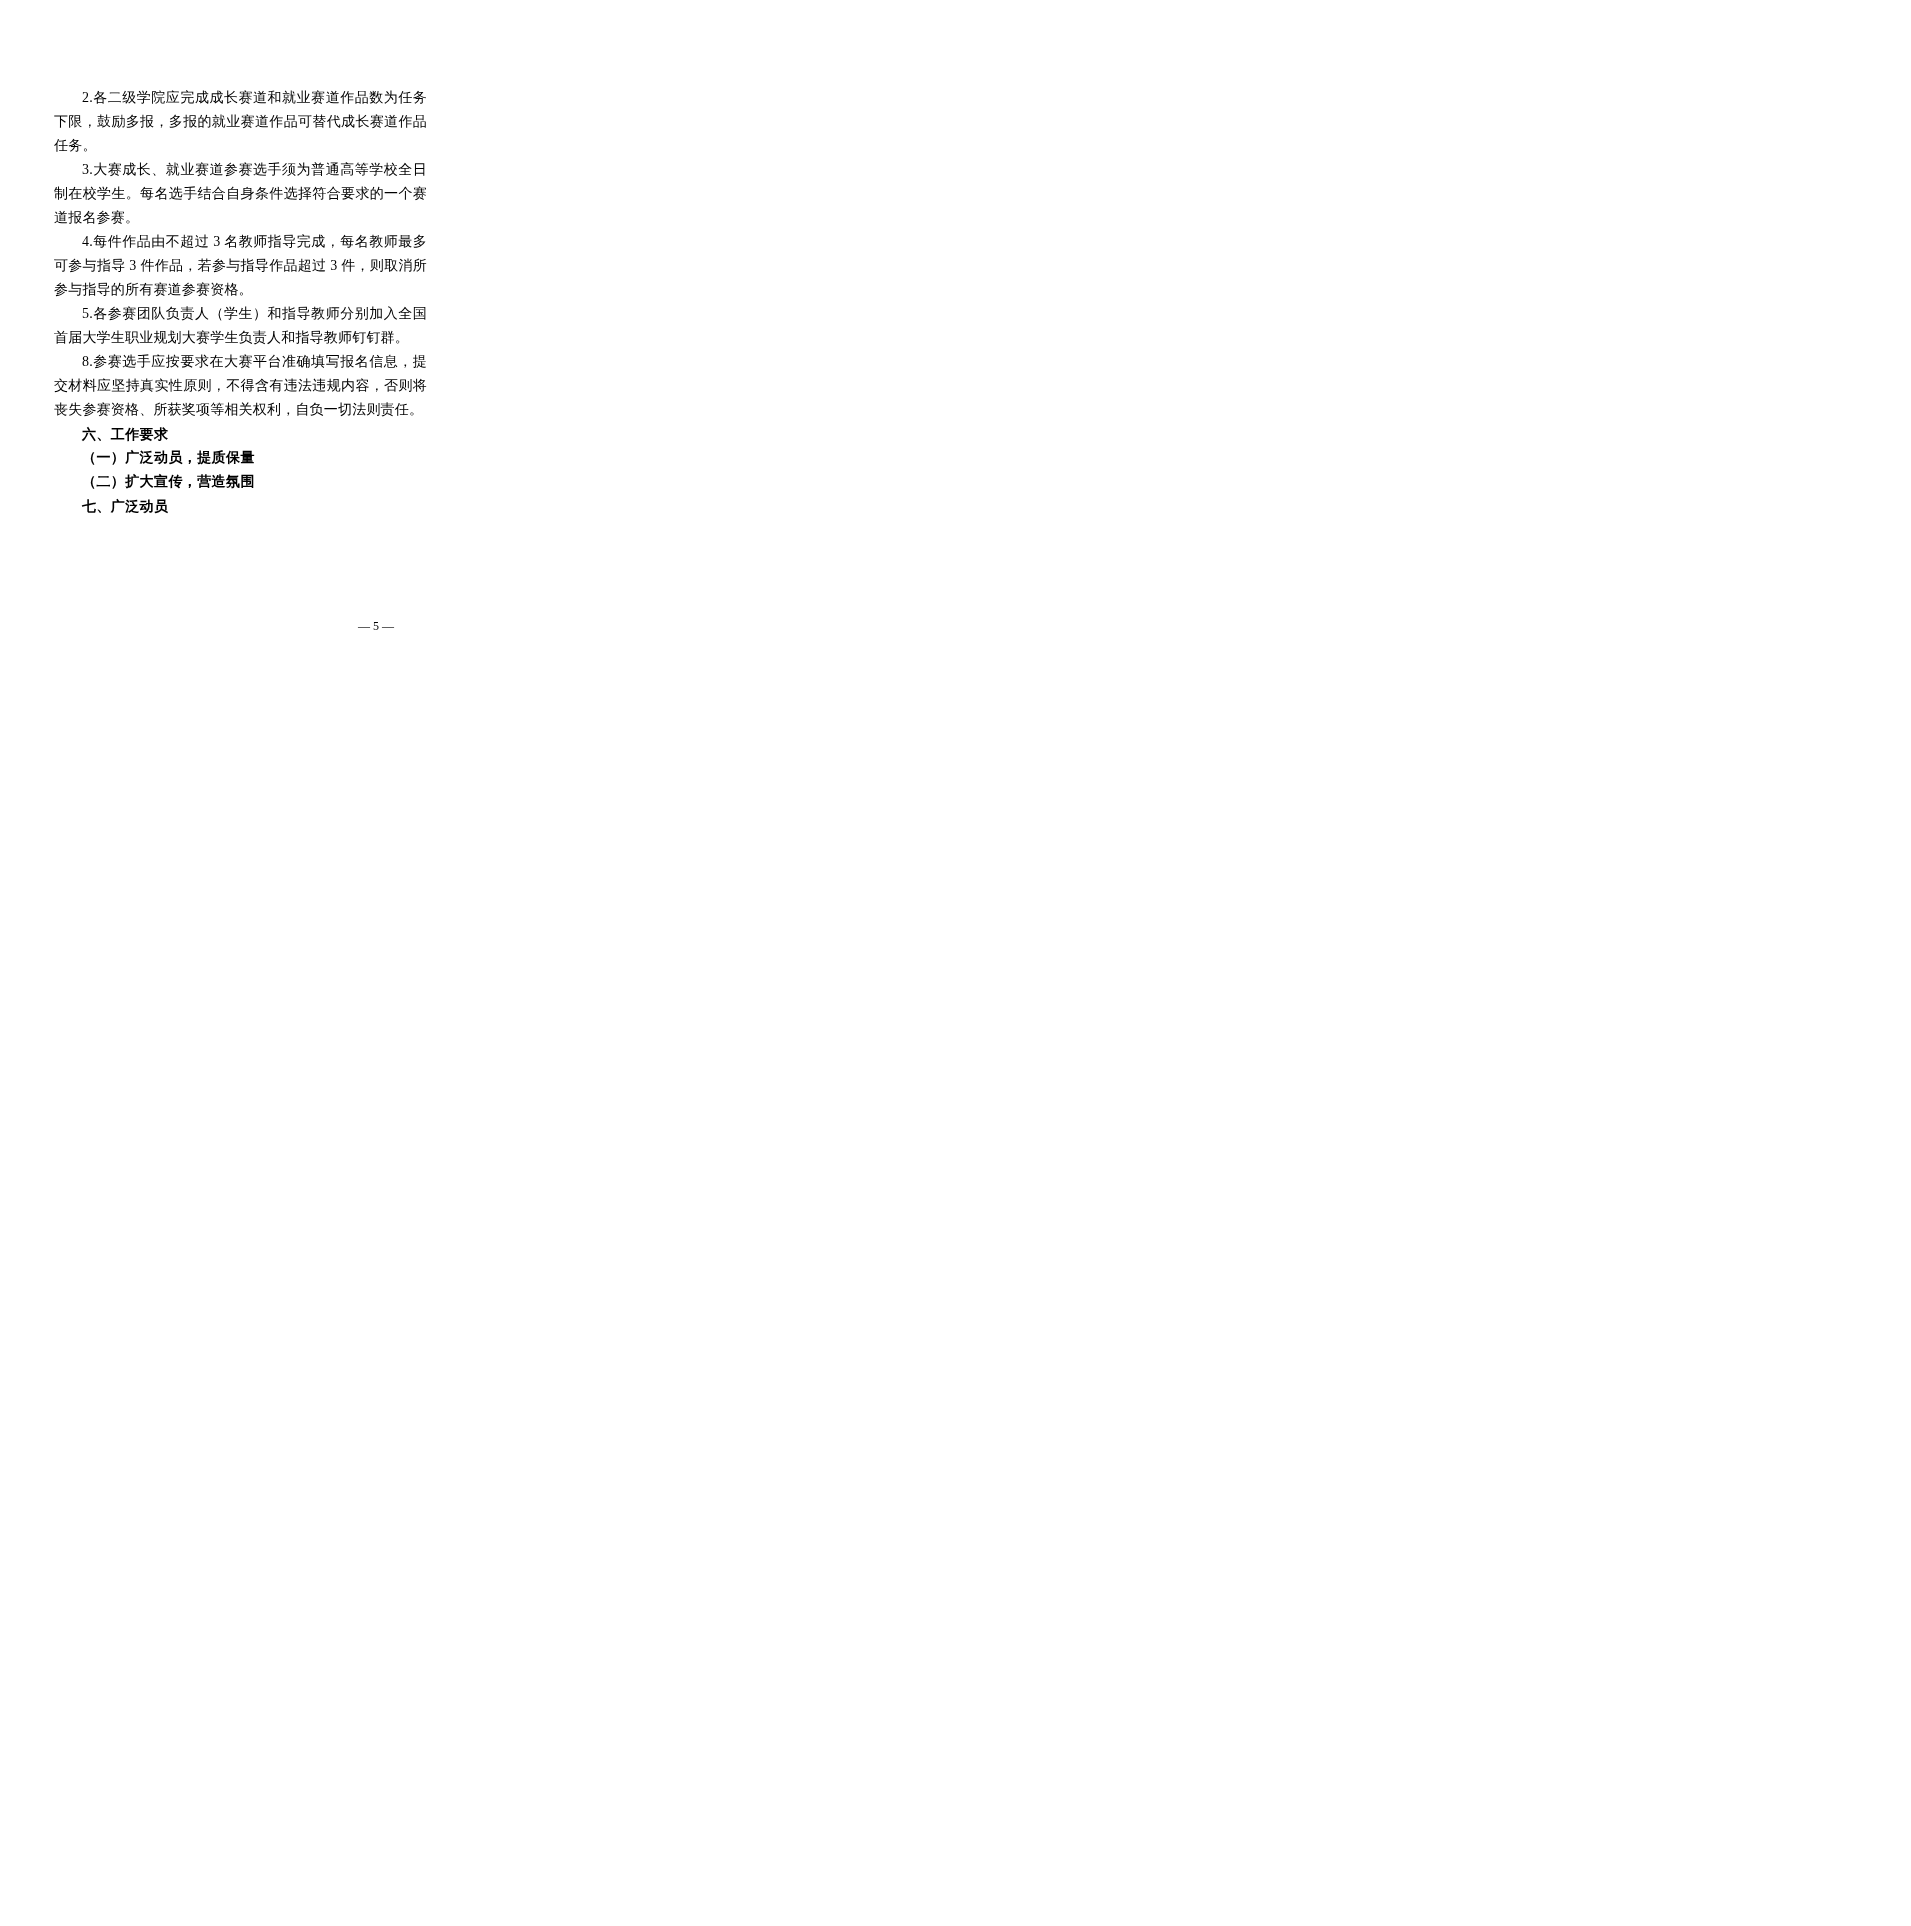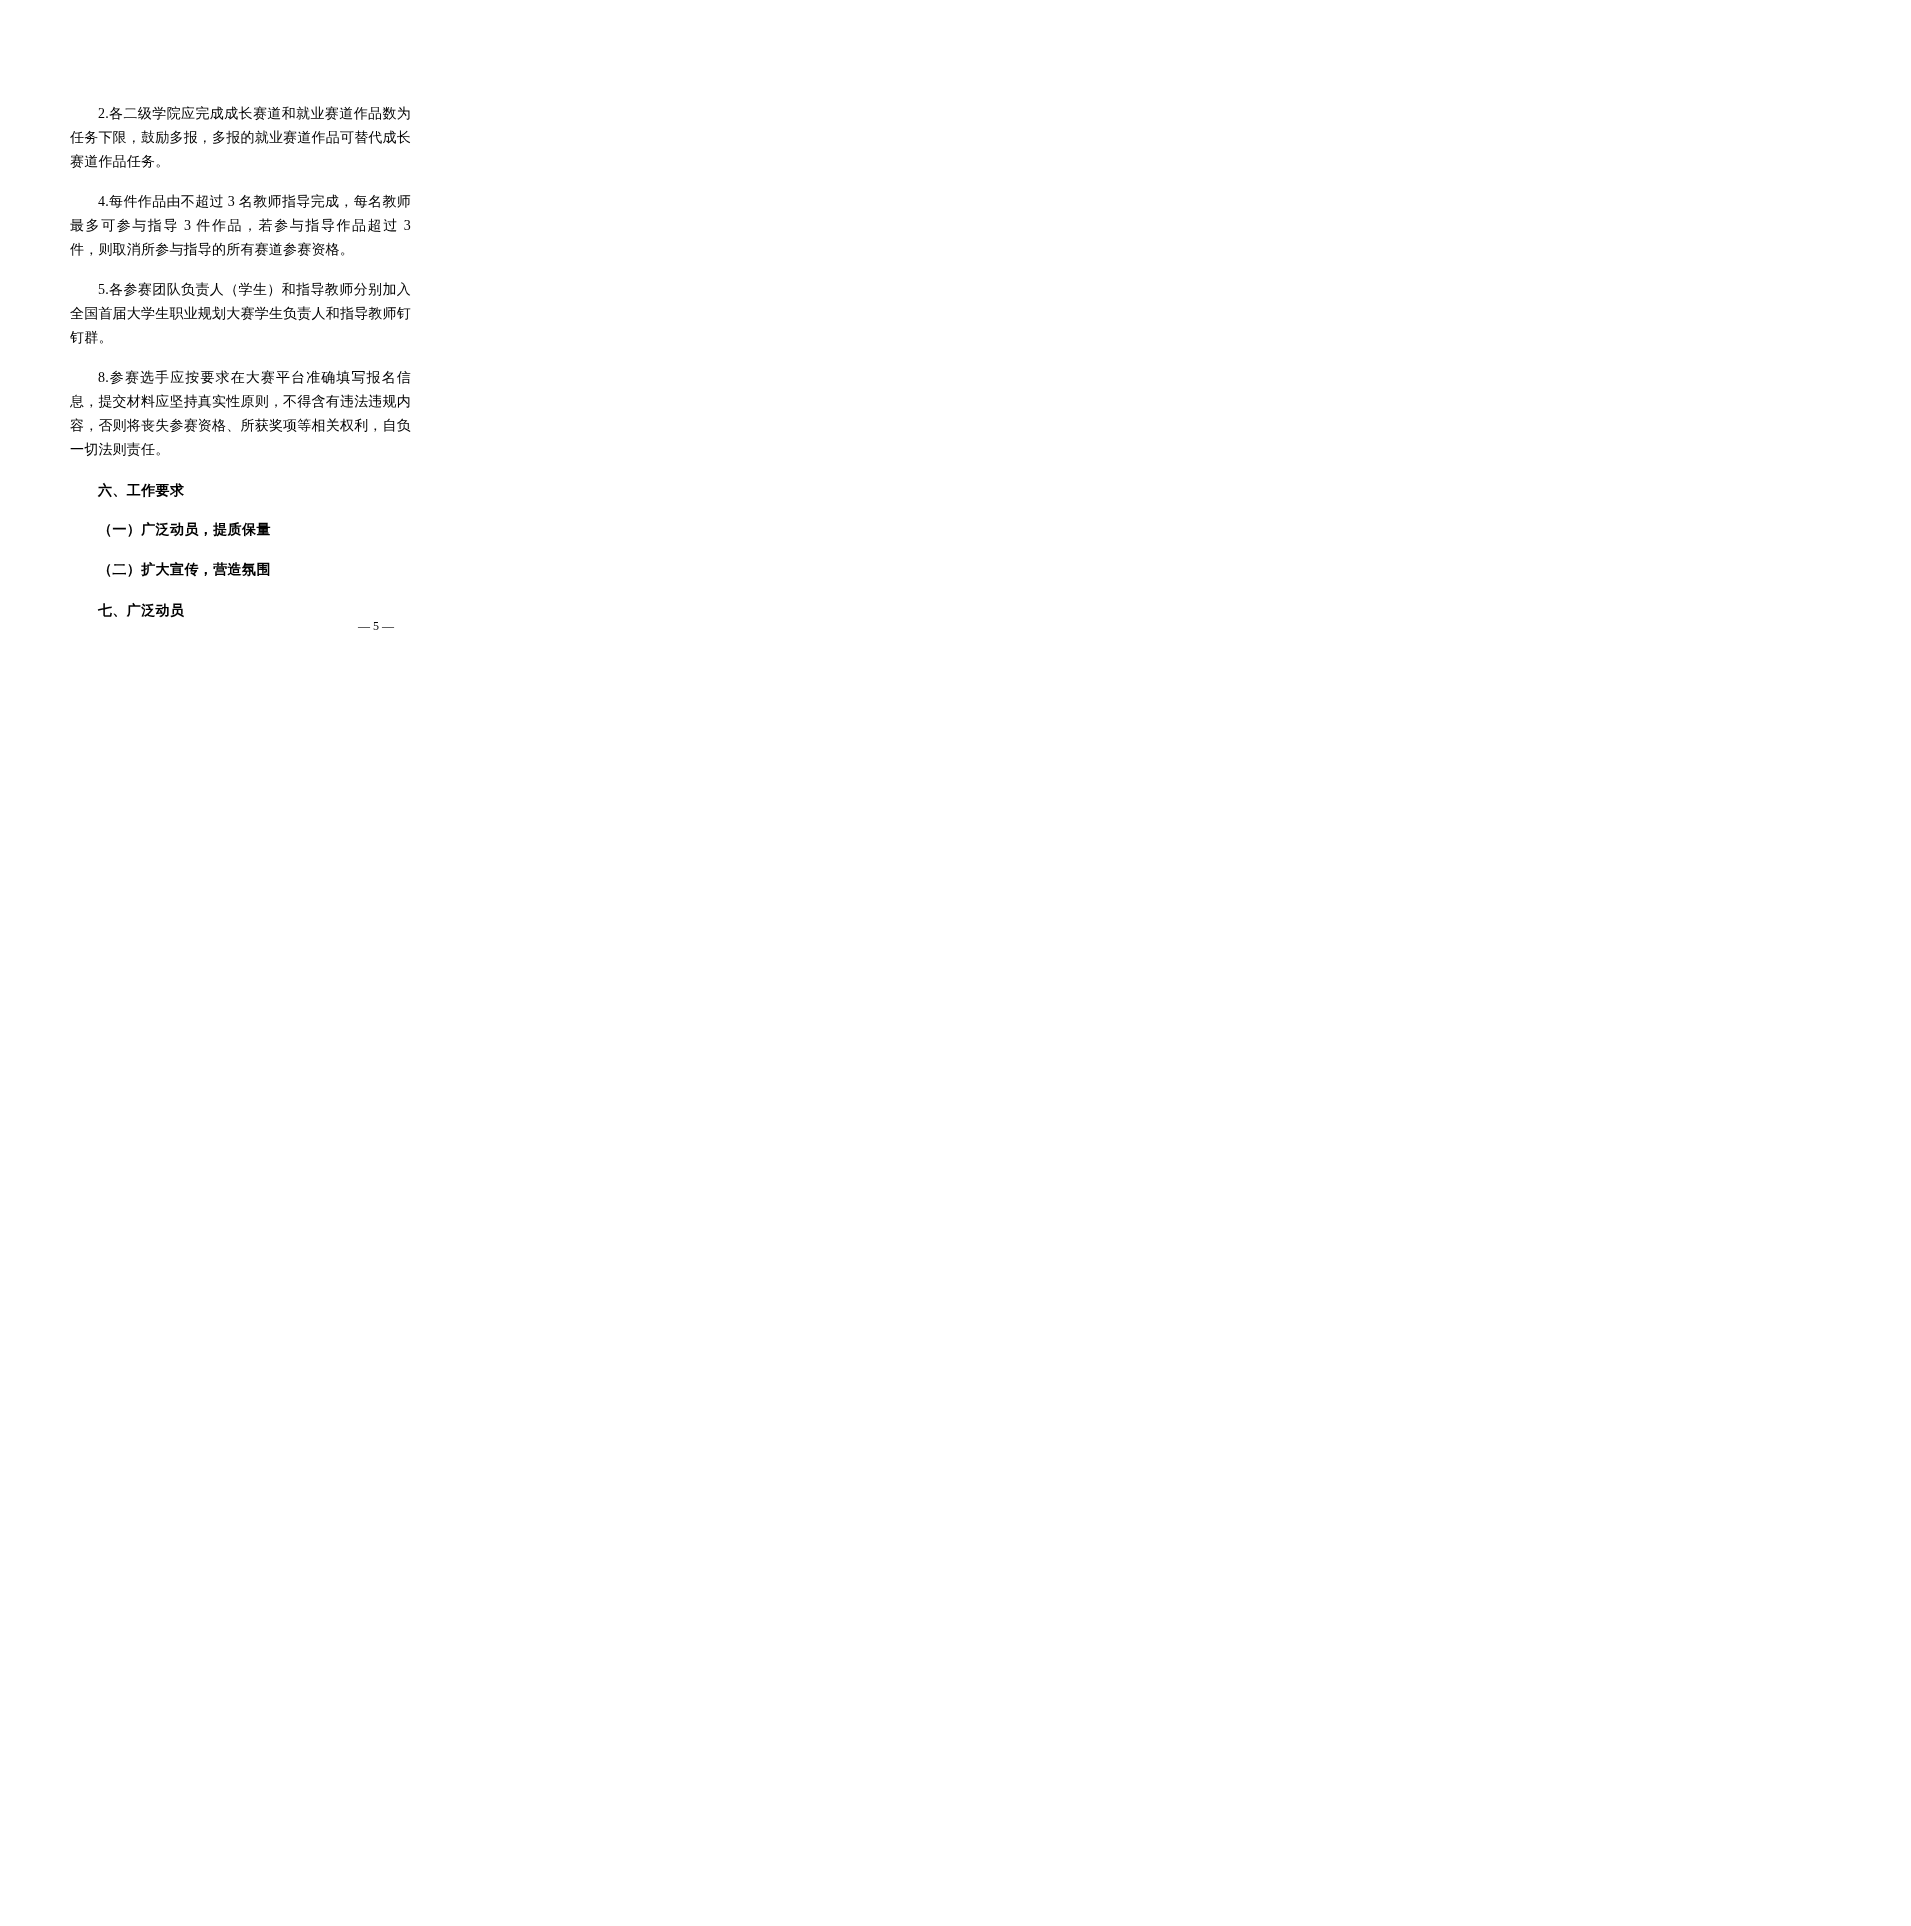--- a/index.html
+++ b/index.html
@@ -16,21 +16,21 @@
     font-family: "Liberation Serif", "DejaVu Serif", serif;
     overflow: hidden;
   }
   .content {
     position: absolute;
     left: 54px;
     top: 86px;
     width: 373px;
   }
   .content p {
-    margin: 16px;
+    margin: 0;
     padding: 0;
     font-size: 14px;
     line-height: 24px;
     text-align: justify;
     text-align-last: left;
     text-indent: 28px;
     letter-spacing: 0.2px;
   }
   .content p.heading-major {
     font-family: "Liberation Sans", "DejaVu Sans", sans-serif;
@@ -51,20 +51,21 @@
     color: #000000;
     white-space: nowrap;
   }
 </style>
 </head>
 <body>
 
 <div class="page">
   <div class="content">
     <p class="body">2.各二级学院应完成成长赛道和就业赛道作品数为任务下限，鼓励多报，多报的就业赛道作品可替代成长赛道作品任务。</p>
+    <p class="body">3.大赛成长、就业赛道参赛选手须为普通高等学校全日制在校学生。每名选手结合自身条件选择符合要求的一个赛道报名参赛。</p>
     <p class="body">4.每件作品由不超过 3 名教师指导完成，每名教师最多可参与指导 3 件作品，若参与指导作品超过 3 件，则取消所参与指导的所有赛道参赛资格。</p>
     <p class="body">5.各参赛团队负责人（学生）和指导教师分别加入全国首届大学生职业规划大赛学生负责人和指导教师钉钉群。</p>
     <p class="body">8.参赛选手应按要求在大赛平台准确填写报名信息，提交材料应坚持真实性原则，不得含有违法违规内容，否则将丧失参赛资格、所获奖项等相关权利，自负一切法则责任。</p>
     <p class="heading-major">六、工作要求</p>
     <p class="heading-sub">（一）广泛动员，提质保量</p>
     <p class="heading-sub">（二）扩大宣传，营造氛围</p>
     <p class="heading-major">七、广泛动员</p>
   </div>
   <div class="page-number">— 5 —</div>
 </div>

